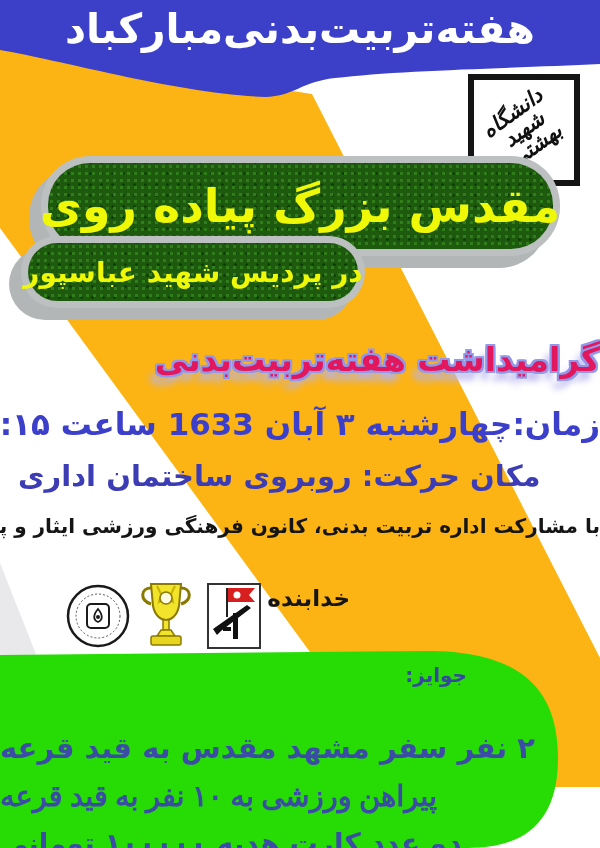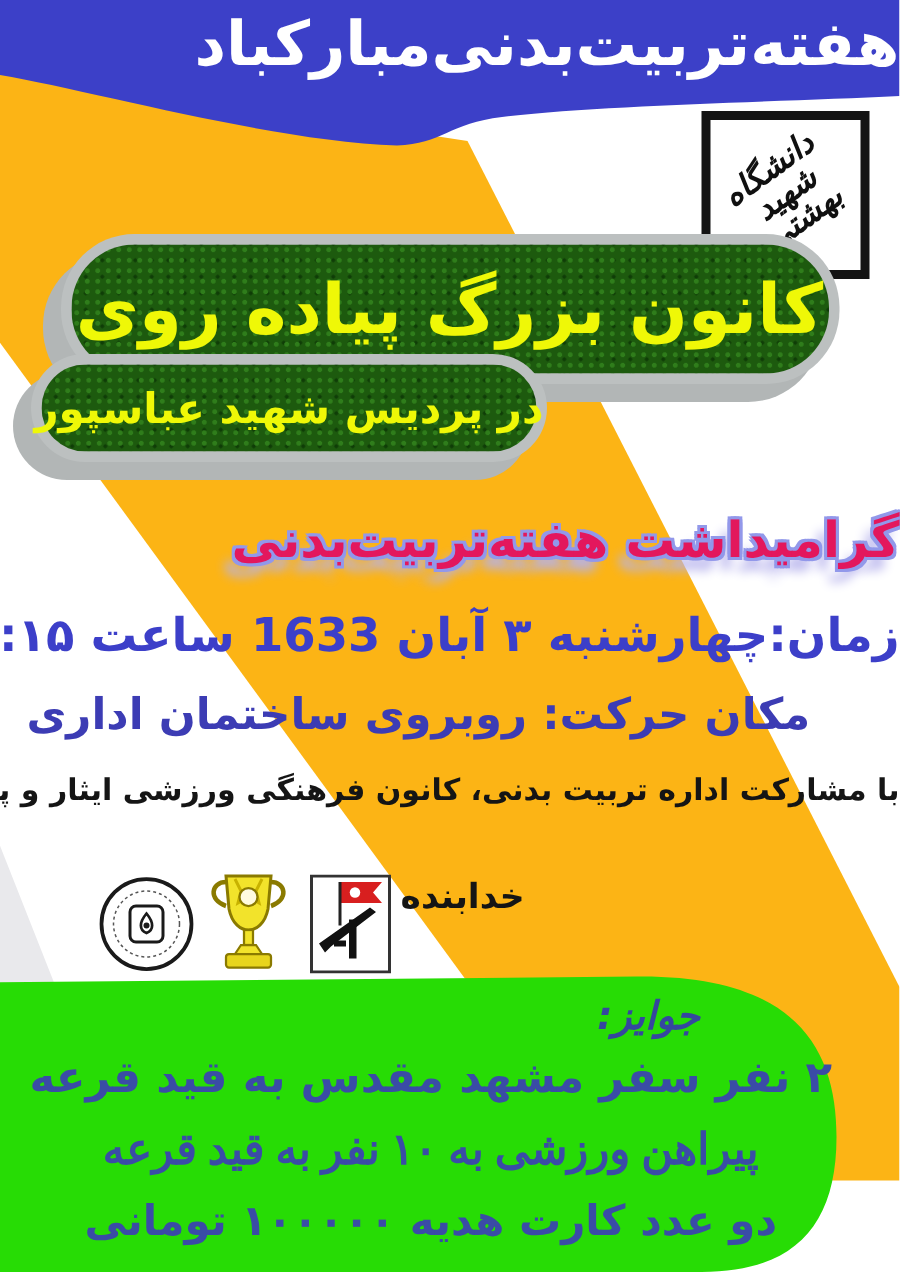--- a/index.html
+++ b/index.html
@@ -6,21 +6,21 @@
   .poster{
     position:relative;width:600px;height:848px;margin:0 auto;
     background:#ffffff;overflow:hidden;direction:rtl;
     font-family:"DejaVu Sans", sans-serif;
   }
   .bg{position:absolute;inset:0;width:600px;height:848px;display:block;}
 
   
   .banner-text{
     position:absolute;top:0;left:0;width:100%;height:62px;line-height:58px;
-    color:#ffffff;font-size:41px;font-weight:bold;
+    text-align:center;color:#ffffff;font-size:41px;font-weight:bold;
     letter-spacing:0px;z-index:4;
   }
 
   
   .seal{
     position:absolute;top:74px;left:468px;width:112px;height:112px;
     background:#ffffff;border:6px solid #141414;box-sizing:border-box;
     z-index:4;overflow:hidden;
   }
   .seal-cal{
@@ -81,25 +81,25 @@
   }
 
   .logo{position:absolute;z-index:3;}
   .logo-seal{top:584px;left:66px;}
   .logo-trophy{top:580px;left:137px;}
   .logo-basij{top:583px;left:207px;}
 
   
   .prize-head{
     position:absolute;top:663px;right:133px;z-index:3;
-    font-size:26px;font-weight:bold;color:#35479f;font-style:italic;
+    font-size:20px;font-weight:bold;color:#35479f;
   }
   .prize-item{
-    position:absolute;left:0;width:575px;text-align:center;z-index:3;
-    font-size:29px;font-weight:bold;color:#3a4ca6;white-space:nowrap;
+    position:absolute;left:0;width:575px;text-align:left;z-index:3;
+    font-size:29px;font-weight:bold;color:#3a4ca6;white-space:nowrap;margin-top:30px;
   }
   .pi0{top:701px;}
   .pi1{top:749px;font-family:Liberation Serif, serif;}
   .pi2{top:797px;font-size:28px;}
 </style>
 </head>
 <body>
 
 <div class="poster">
 
@@ -120,21 +120,21 @@
     <div class="seal-cal">
       <span>دانشگاه</span>
       <span>شهید</span>
       <span>بهشتی</span>
     </div>
     <span class="seal-year">۱۳۳۸</span>
   </div>
 
   <div class="blob-wrap">
     <div class="blob line1">
-      <span class="t1">کانون بزرگ پیاده روی</span>
+      <span class="t1">مقدس بزرگ پیاده روی</span>
     </div>
     <div class="blob line2">
       <span class="t2">در پردیس شهید عباسپور</span>
     </div>
   </div>
 
   <div class="occasion">گرامیداشت هفته‌تربیت‌بدنی</div>
   <div class="time">زمان:چهارشنبه ۳ آبان 1633 ساعت ۷:۱۵</div>
   <div class="loc">مکان حرکت: روبروی ساختمان اداری</div>
   <div class="partic">با مشارکت اداره تربیت بدنی، کانون فرهنگی ورزشی ایثار و پایگاه بسیج شهید</div>

